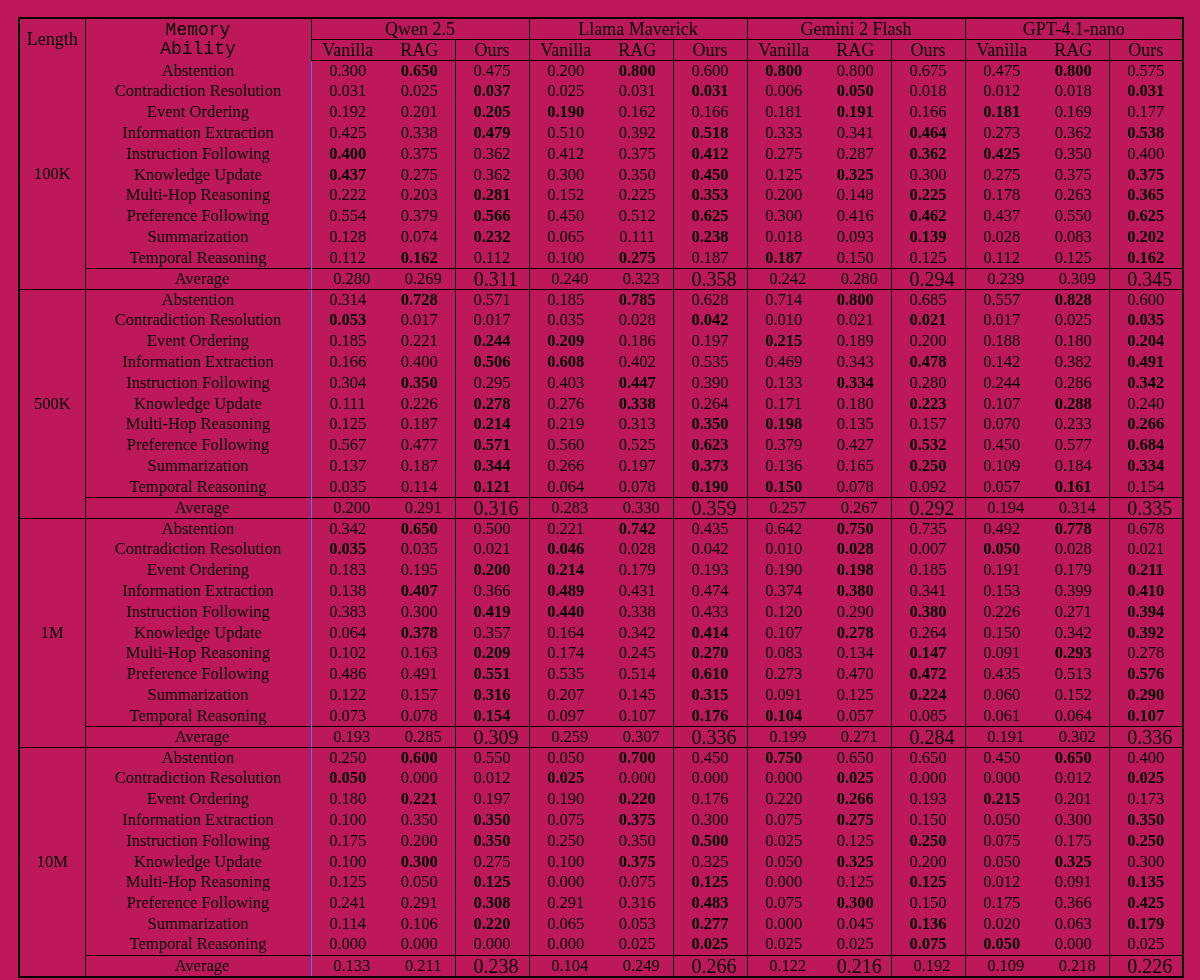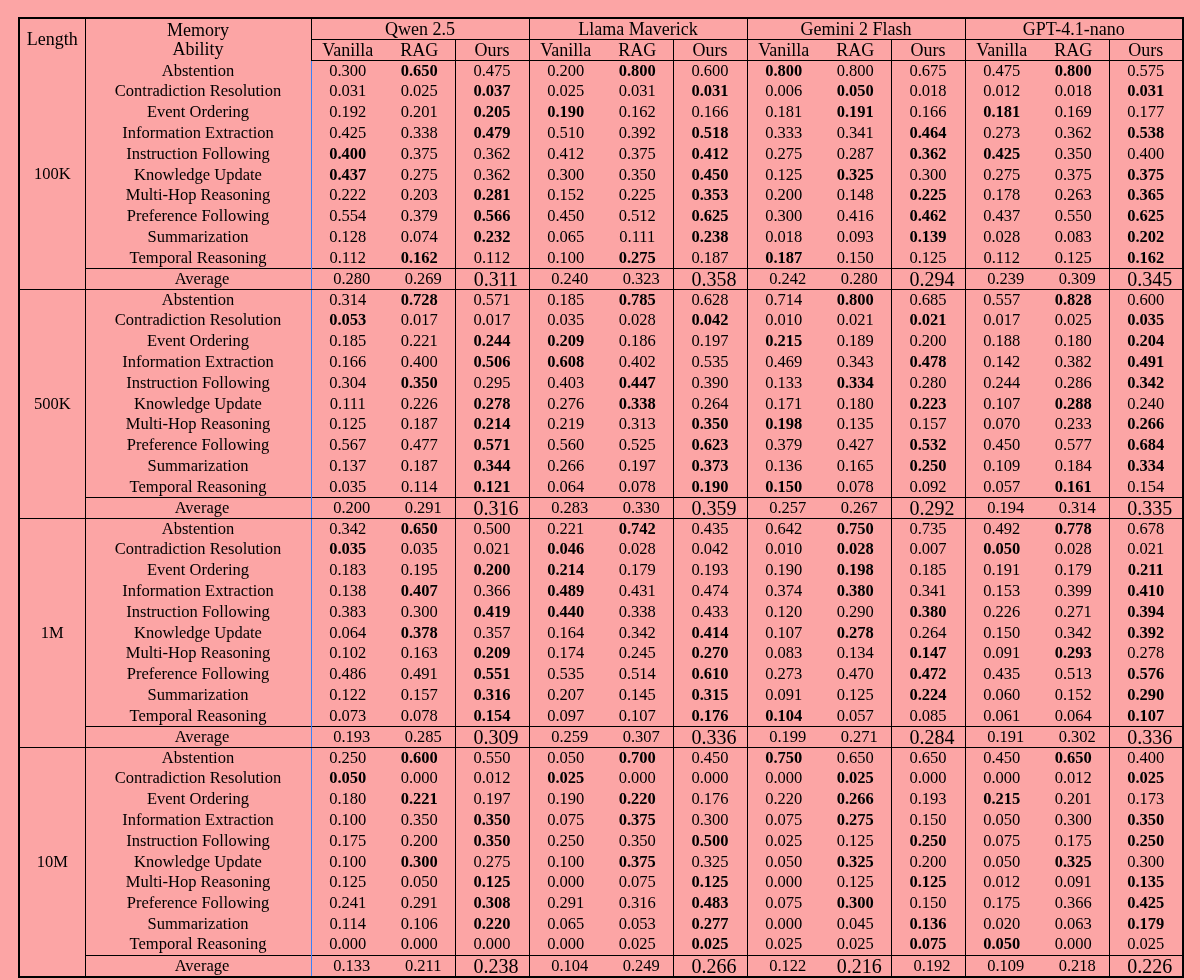--- a/index.html
+++ b/index.html
@@ -3,21 +3,21 @@
 <meta charset="utf-8">
 <style>
   html, body {
     margin: 0;
     padding: 0;
     background: #ffffff;
   }
   .page {
     width: 1200px;
     height: 980px;
-    background: #fca5a5;
+    background: #be185d;
     overflow: hidden;
     font-family: "Liberation Serif", "DejaVu Serif", serif;
     color: #000;
   }
   table.results {
     border-collapse: collapse;
     table-layout: fixed;
     margin: 17px 0 0 18px;
     border: 2px solid #000;
   }
@@ -27,21 +27,21 @@
     vertical-align: middle;
     font-weight: normal;
     white-space: nowrap;
     overflow: hidden;
   }
   thead th {
     font-size: 18px;
     height: 20px;
     line-height: 19px;
   }
-  .mem-hdr div { line-height: 19px; }
+  .mem-hdr div { line-height: 19px; font-family: Liberation Mono, monospace; }
   .b-r  { border-right: 1px solid #000; }
   .group-hdr {
     border-left: 1px solid #000;
     border-bottom: 1px solid #000;
   }
   tr.subhdr th { border-bottom: 1px solid #000; margin-left: 36px; }
   .sep-l { border-left: 1px solid #000; }
   tr.body-row { height: 20.8px; }
   tr.body-row td {
     font-size: 16.5px;

